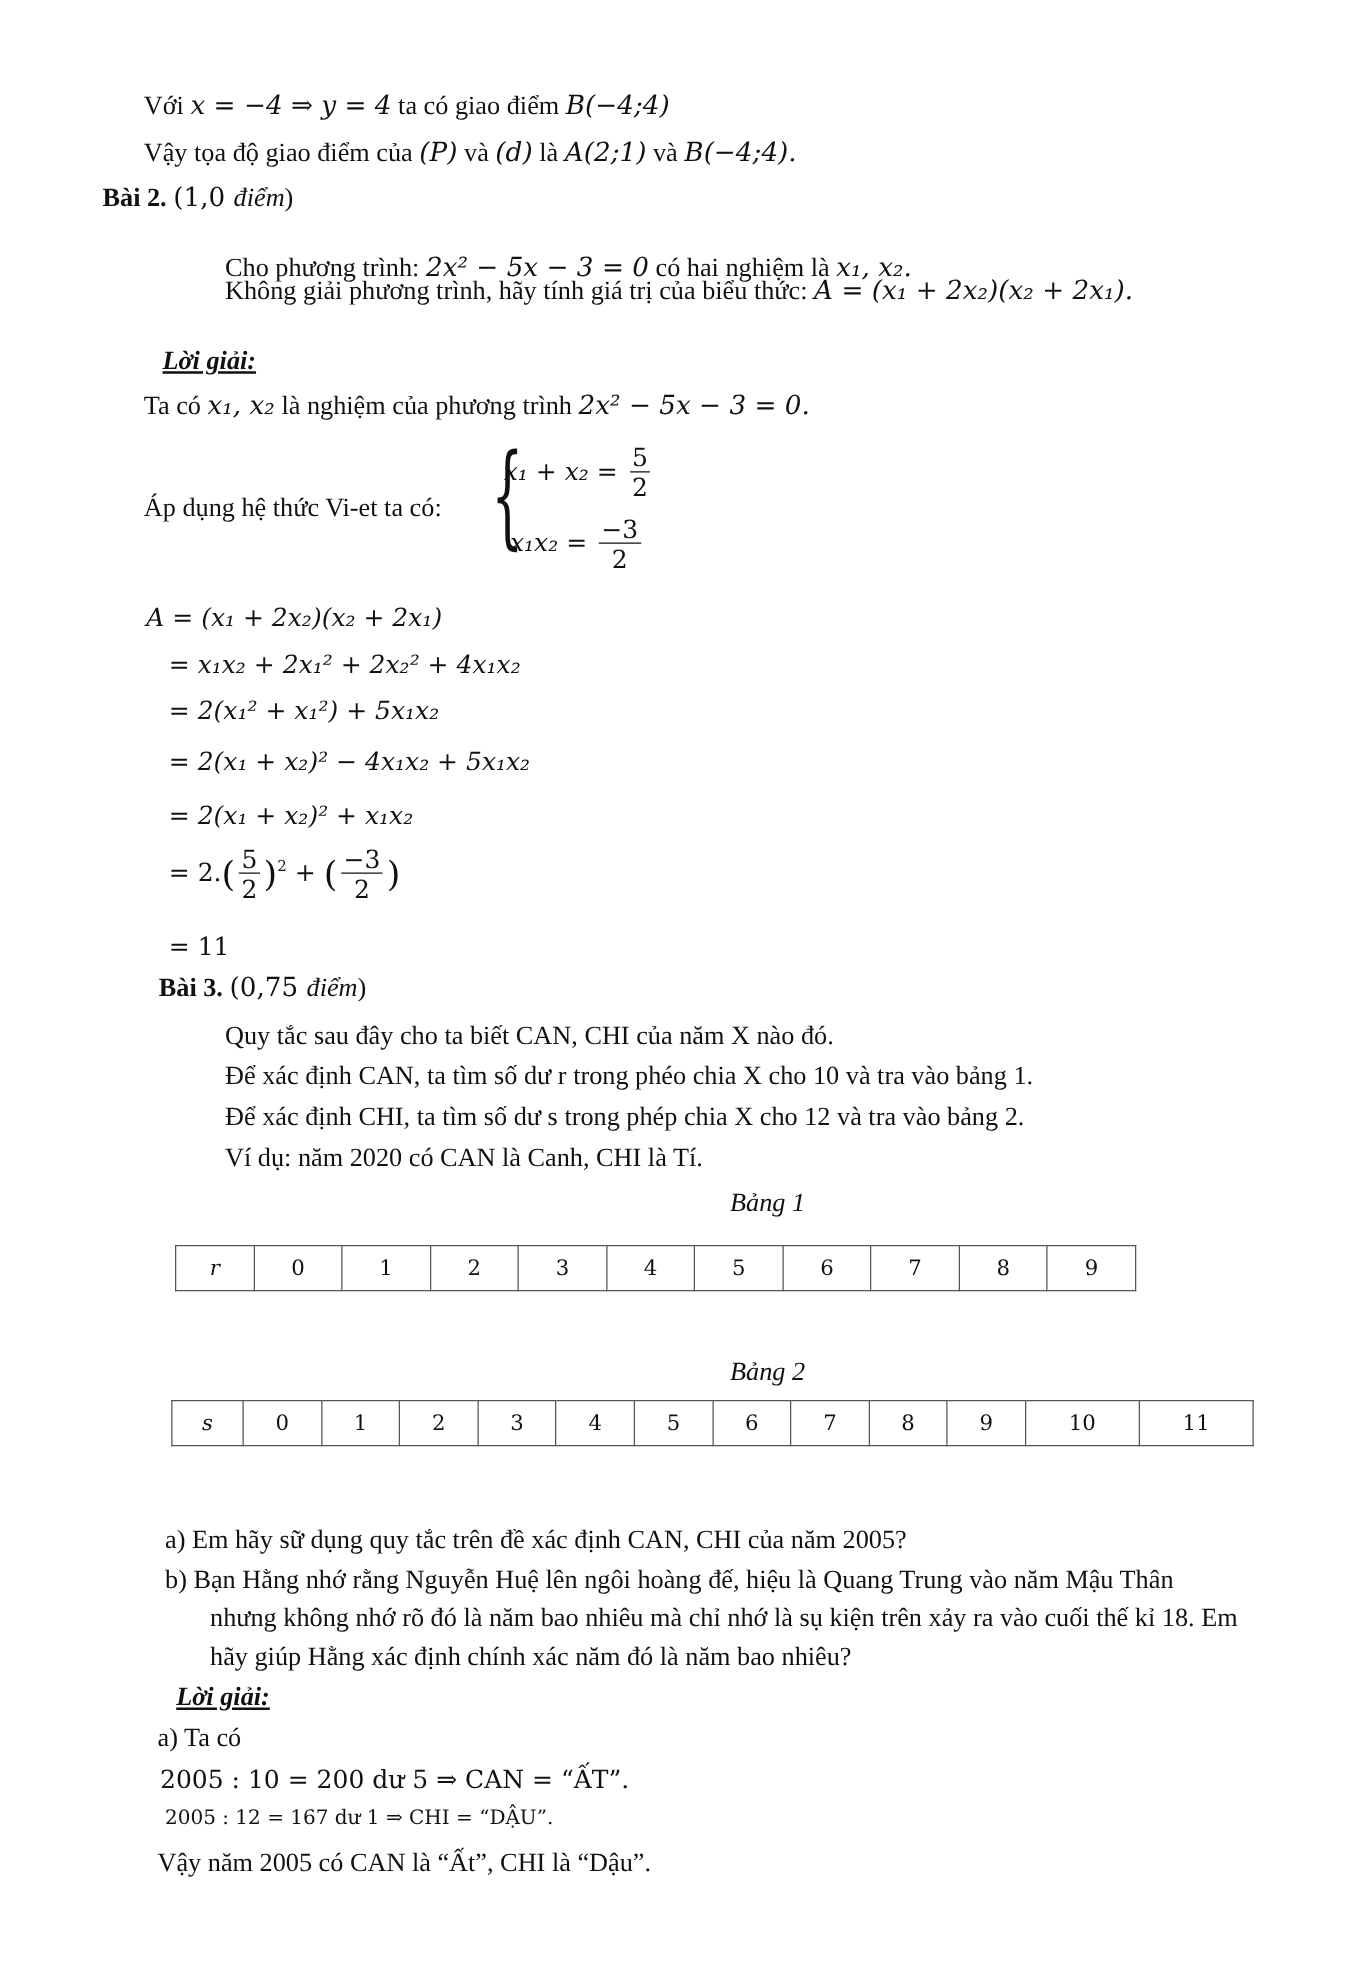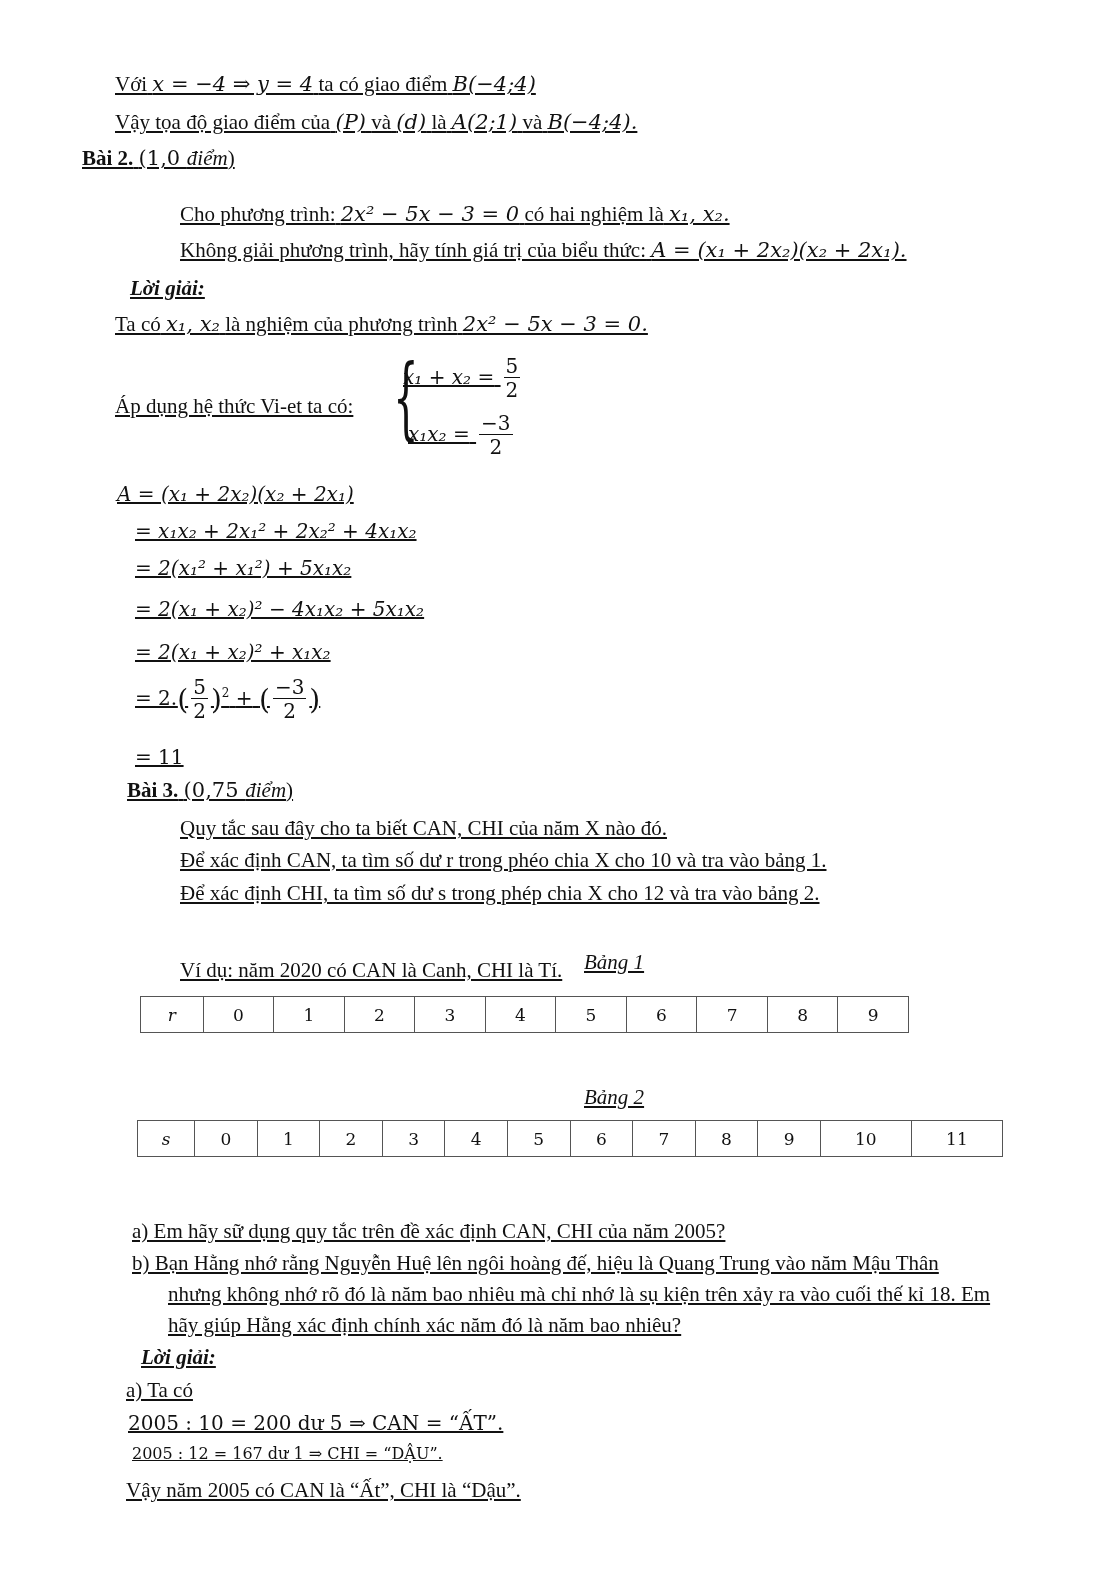--- a/index.html
+++ b/index.html
@@ -1,21 +1,21 @@
 <!DOCTYPE html>
 <html><head>
 <meta charset="utf-8">
 <style>
   html, body { margin: 0; padding: 0; background: #ffffff; }
   body {
     width: 1096px; height: 1570px; position: relative; overflow: hidden;
     font-family: "Liberation Serif", "DejaVu Serif", serif;
     color: #111; font-size: 21px;
   }
-  .abs { position: absolute; white-space: nowrap; text-decoration: underline; }
+  .abs { position: absolute; white-space: nowrap; }
   .m { font-family: "DejaVu Serif", "Liberation Serif", serif; font-style: italic; }
   .mr { font-family: "DejaVu Serif", "Liberation Serif", serif; font-style: normal; }
   .b { font-weight: bold; }
   .i { font-style: italic; }
   .u { text-decoration: underline; margin-left: 15px; }
   sub, sup { font-size: 12px; }
   .frac { display: inline-block; vertical-align: middle; text-align: center; margin: 0 3px; font-family: "DejaVu Serif", serif; }
   .frac .n { display: block; border-bottom: 1.5px solid #111; padding: 0 2px; line-height: 22px; }
   .frac .d { display: block; line-height: 24px; }
   .brace { position: absolute; font-family: "DejaVu Serif", serif; font-size: 90px; line-height: 1; transform: scaleX(0.45); transform-origin: left top; }
@@ -48,21 +48,21 @@
 <div class="abs" style="left:82px; top:146px;">
   <span class="b">Bài 2.</span>
   <span class="mr">(1,0 </span><span class="i">điểm</span><span>)</span>
 </div>
 <div class="abs" style="left:180px; top:202px;text-align:right;">
   <span>Cho phương trình:</span>
   <span class="m">2x² − 5x − 3 = 0</span>
   <span>có hai nghiệm là</span>
   <span class="m">x₁, x₂.</span>
 </div>
-<div class="abs" style="left:180px; top:238px;">
+<div class="abs" style="left:180px; top:220px;">
   <span>Không giải phương trình, hãy tính giá trị của biểu thức:</span>
   <span class="m">A = (x₁ + 2x₂)(x₂ + 2x₁).</span>
 </div>
 <div class="abs b i u" style="left:115px; top:276px;">Lời giải:</div>
 <div class="abs" style="left:115px; top:312px;">
   <span>Ta có</span>
   <span class="m">x₁, x₂</span>
   <span>là nghiệm của phương trình</span>
   <span class="m">2x² − 5x − 3 = 0.</span>
 </div>
@@ -90,21 +90,21 @@
 </div>
 <div class="abs math-line" style="left:135px; top:745px;">= 11</div>
 
 <div class="abs" style="left:82px; top:778px;margin-left:45px;">
   <span class="b">Bài 3.</span>
   <span class="mr">(0,75 </span><span class="i">điểm</span><span>)</span>
 </div>
 <div class="abs" style="left:180px; top:816px;">Quy tắc sau đây cho ta biết CAN, CHI của năm  X  nào đó.</div>
 <div class="abs" style="left:180px; top:848px;">Để xác định CAN, ta tìm số dư  r  trong phéo chia  X  cho 10  và tra vào bảng 1.</div>
 <div class="abs" style="left:180px; top:881px;">Để xác định CHI, ta tìm số dư  s  trong phép chia  X  cho 12  và tra vào bảng 2.</div>
-<div class="abs" style="left:180px; top:914px;margin-top:44px;">Ví dụ: năm 2020 có CAN là Canh, CHI là Tí.</div>
+<div class="abs" style="left:180px; top:914px;">Ví dụ: năm 2020 có CAN là Canh, CHI là Tí.</div>
 
 <div class="abs i" style="left:584px; top:950px;">Bảng 1</div>
 <table class="t" id="t1" style="left:140px; top:996px; width:769px;">
   <tbody>
       <tr class="hdr">
         <td style="font-style: italic;">r</td>
         <td>0</td>
         <td>1</td>
         <td>2</td>
         <td>3</td>

